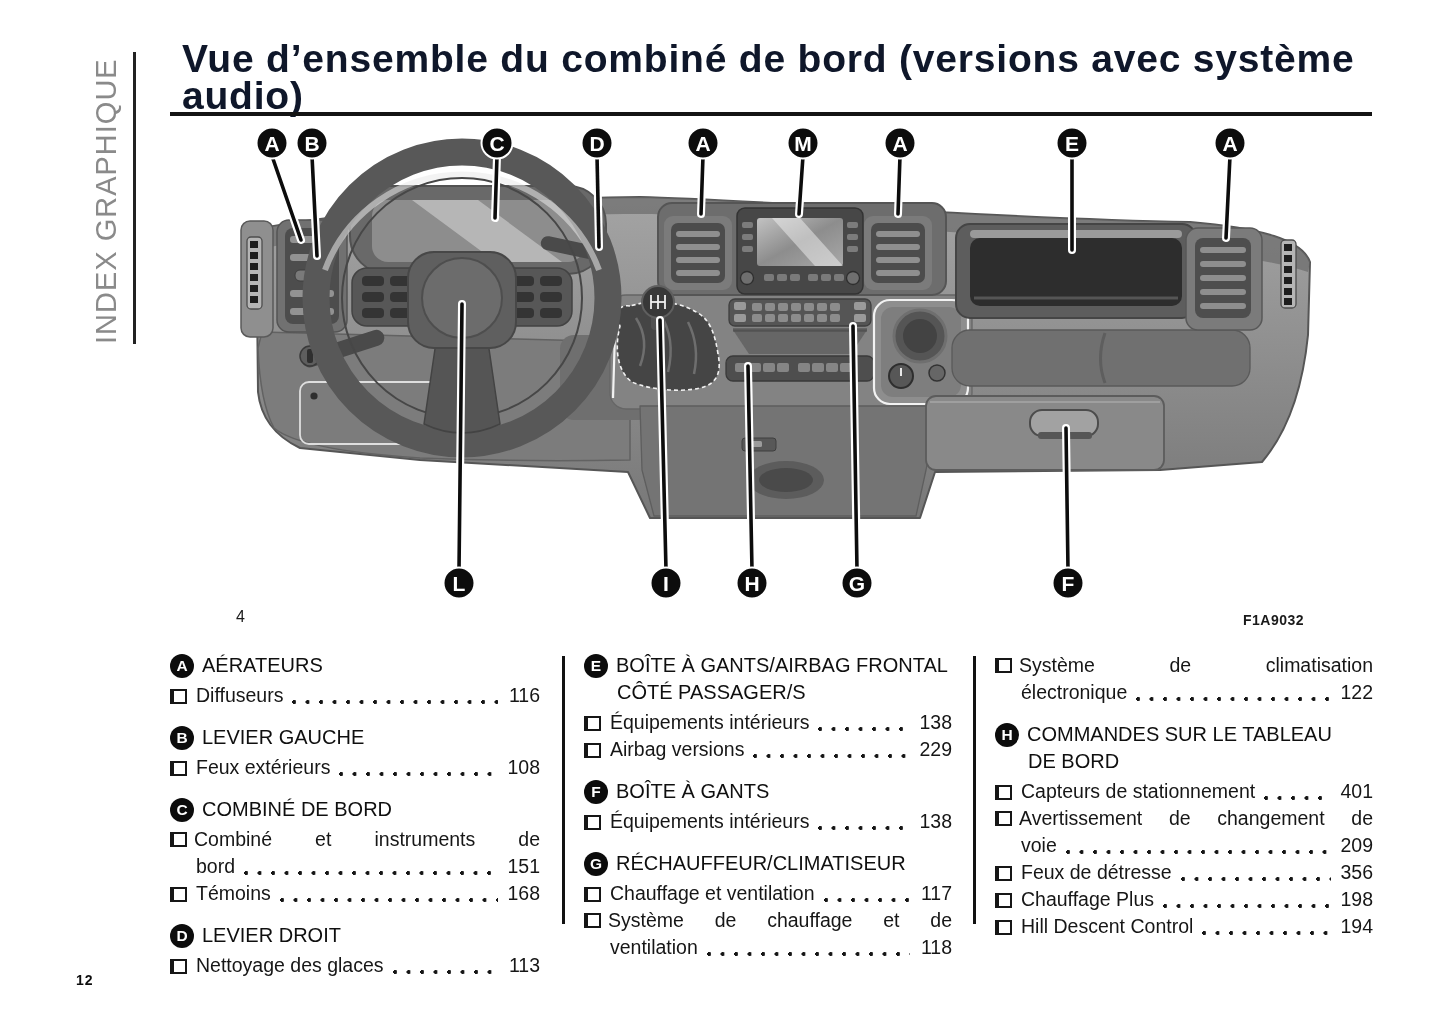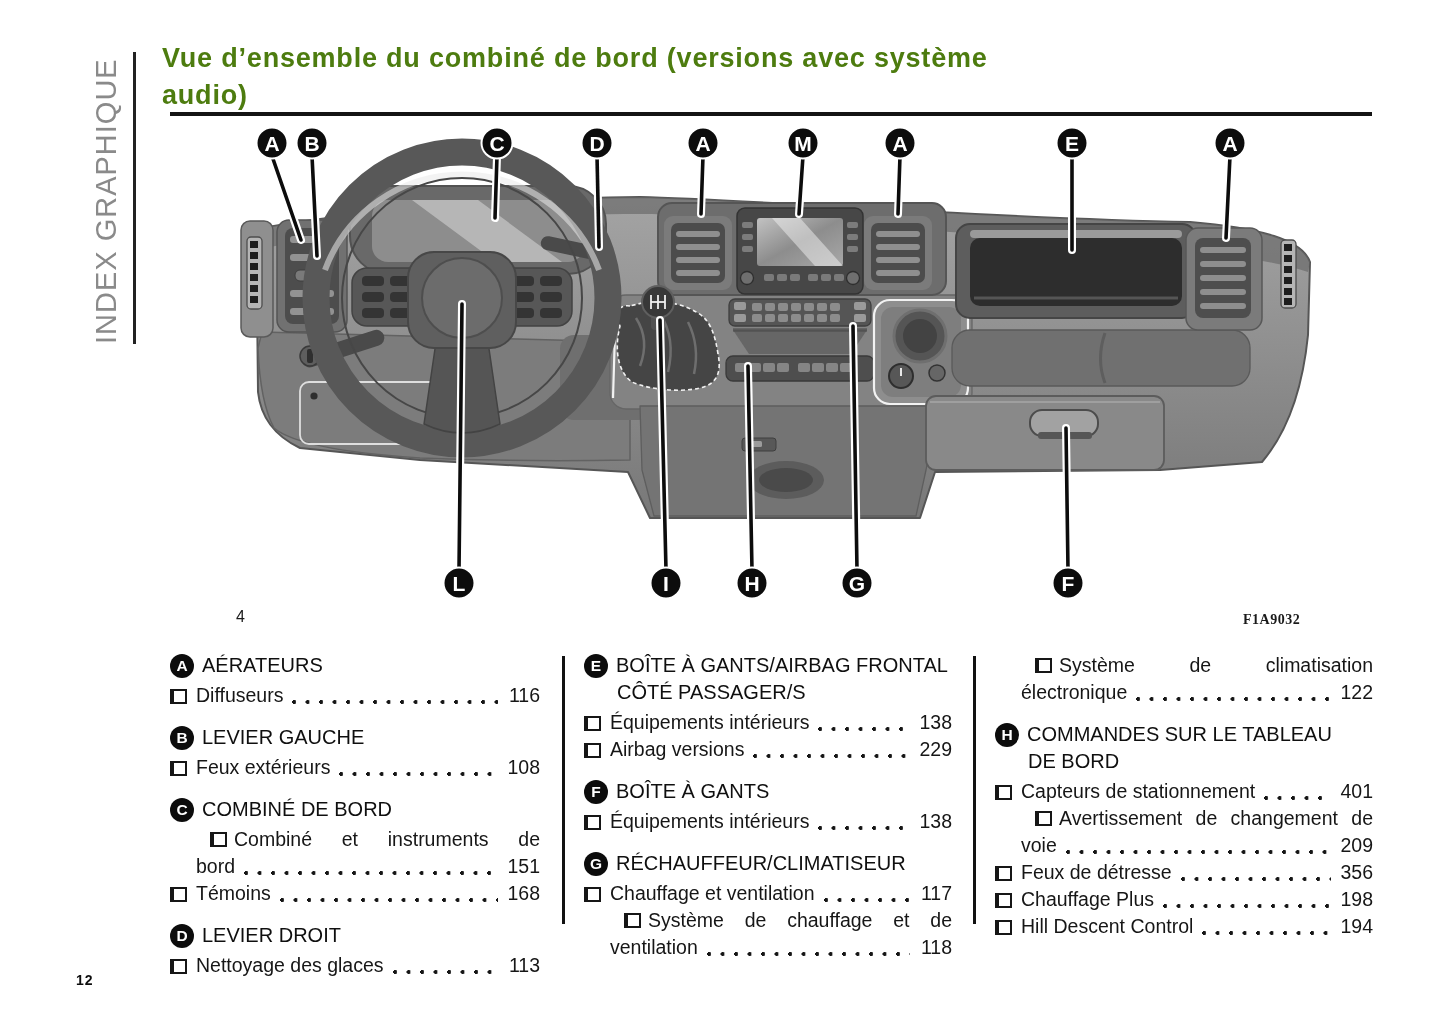--- a/index.html
+++ b/index.html
@@ -4,47 +4,47 @@
 <style>
   html,body{margin:0;padding:0;background:#ffffff;}
   .page{position:relative;width:1445px;height:1018px;background:#fff;overflow:hidden;
         font-family:"Liberation Sans",sans-serif;color:#111;}
   
   .sidebar-label{position:absolute;left:90px;top:344px;transform:rotate(-90deg);
     transform-origin:top left;white-space:nowrap;font-size:29px;letter-spacing:1px;
     color:#8a8a8a;font-weight:400;}
   .sidebar-rule{position:absolute;left:133px;top:52px;width:2.5px;height:292px;background:#222;}
   
-  .title{position:absolute;left:162px;top:40px;width:1210px;font-size:27px;line-height:37px;
-    font-weight:bold;letter-spacing:0.8px;color:#4d7c0f;margin:0;}
+  .title{position:absolute;left:182px;top:40px;width:1210px;font-size:39px;line-height:37px;
+    font-weight:bold;letter-spacing:0.8px;color:#0f172a;margin:0;}
   .title-underline{position:absolute;left:170px;top:112px;width:1202px;height:3.5px;background:#141414;}
   
   .figure{position:absolute;left:0;top:118px;width:1445px;height:510px;}
   .figure svg{position:absolute;left:0;top:0;}
   .fig-num{position:absolute;left:236px;top:490px;font-size:16px;color:#1a1a1a;}
-  .fig-code{position:absolute;left:1243px;top:494px;font-size:14px;font-weight:600;letter-spacing:.5px;color:#1a1a1a;font-family:Liberation Serif, serif;}
+  .fig-code{position:absolute;left:1243px;top:494px;font-size:14px;font-weight:600;letter-spacing:.5px;color:#1a1a1a;}
   
   .index{position:absolute;left:170px;top:652px;width:1205px;height:300px;font-size:19.5px;}
   .col{position:absolute;top:0;}
   #col-0{left:0;width:370px;}
   #col-1{left:414px;width:368px;}
   #col-2{left:825px;width:378px;}
   .vrule{position:absolute;top:4px;height:268px;width:2.5px;background:#111;}
   .vrule.r1{left:392px;}
   .vrule.r2{left:803px;}
   .section{margin-bottom:15px;}
   .sec-head{font-size:20px;line-height:27px;margin-bottom:3px;color:#0f0f0f;}
   .head-first{display:flex;align-items:center;}
   .letter-circle{display:inline-flex;width:24px;height:24px;border-radius:50%;background:#0c0c0c;
     color:#fff;font-size:15.5px;font-weight:bold;align-items:center;justify-content:center;
     margin-right:8px;flex-shrink:0;}
   .head-cont{padding-left:33px;}
   .row{line-height:27px;color:#161616;}
   .row-flex{display:flex;align-items:center;}
-  .row-just{text-align:justify;text-align-last:justify;margin-left:40px;}
+  .row-just{text-align:justify;text-align-last:justify;}
   .indent{padding-left:26px;}
   .cb{display:inline-block;width:11px;height:11px;border:2.2px solid #161616;border-left-width:4.5px;
     margin-right:9px;flex-shrink:0;transform:translateY(1px);}
   .row-just .cb{transform:translateY(1px);margin-right:7px;}
   .leader{flex:1 1 auto;min-width:14px;margin:0 6px 0 9px;height:6px;align-self:flex-end;
     transform:translateY(-4px);
     background-image:radial-gradient(circle at 2.2px 50%,#161616 1.8px,transparent 2.2px);
     background-size:13.5px 6px;background-repeat:repeat-x;background-position:left center;}
   .pg{min-width:36px;text-align:right;white-space:nowrap;}
   

